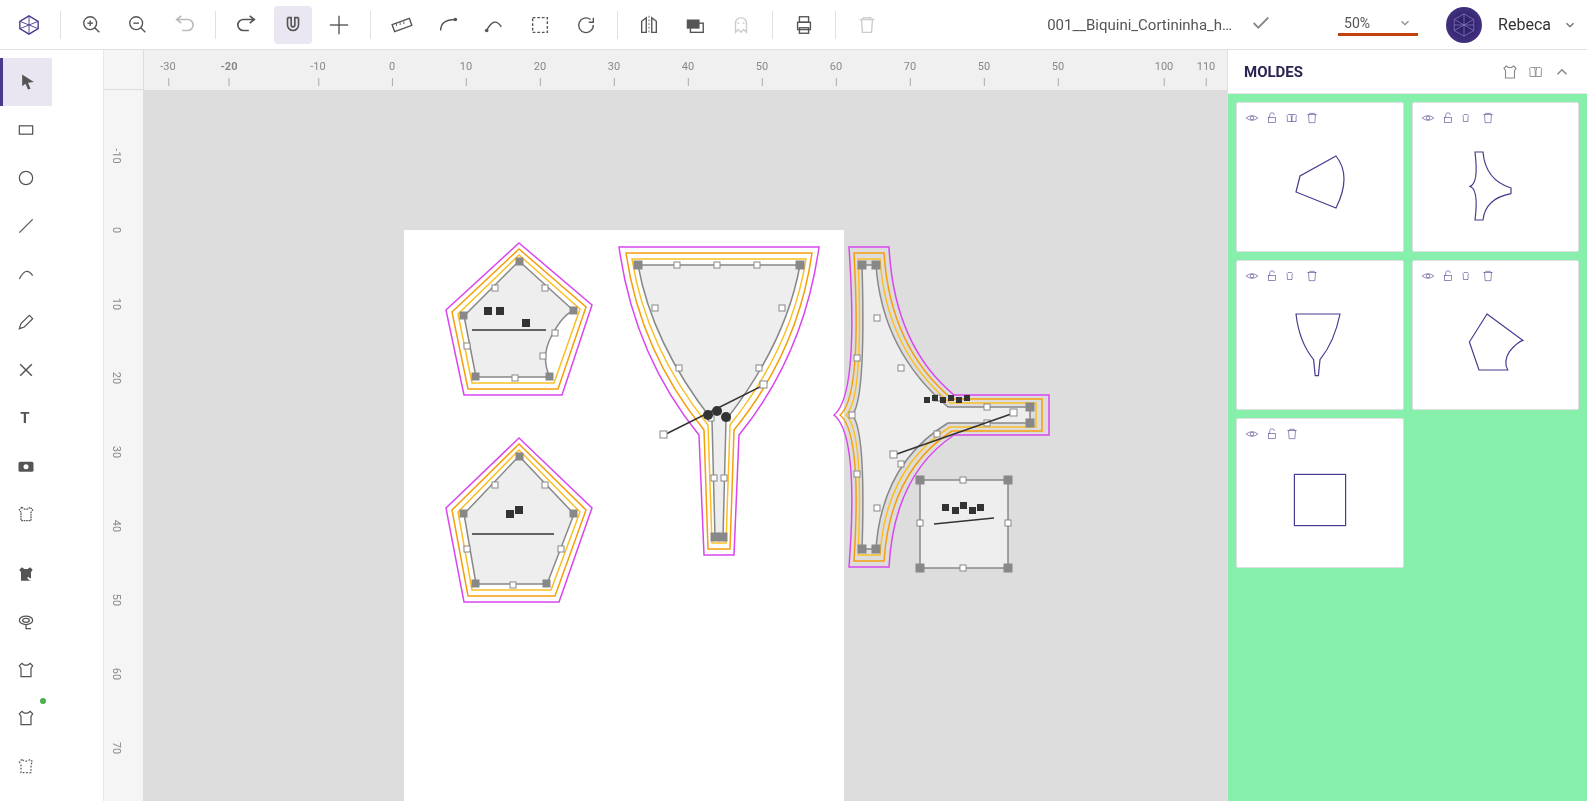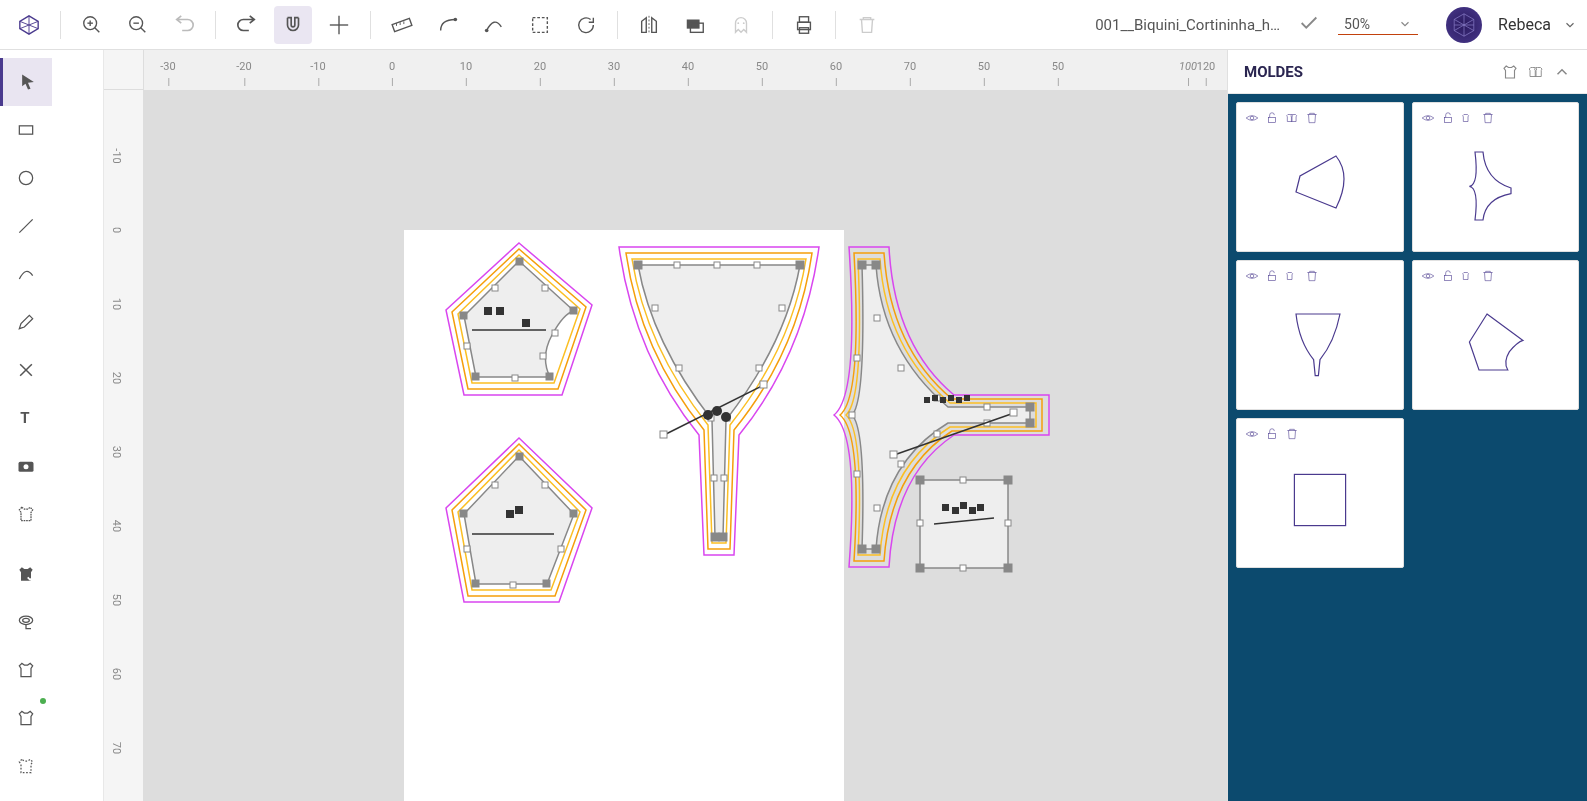--- a/index.html
+++ b/index.html
@@ -6,21 +6,21 @@
 body { font-family: -apple-system, BlinkMacSystemFont, 'Segoe UI', Roboto, sans-serif; width: 1587px; height: 801px; overflow: hidden; background: #f5f5f5; color: #333; }
 .app { display: flex; flex-direction: column; height: 100%; }
 .topbar { height: 50px; background: #fff; border-bottom: 1px solid #e0e0e0; display: flex; align-items: center; padding: 0 10px; gap: 8px; }
 .topbar .sep { width: 1px; height: 28px; background: #e0e0e0; margin: 0 4px; }
 .tb-btn { width: 38px; height: 38px; display: flex; align-items: center; justify-content: center; border-radius: 4px; cursor: pointer; color: #555; }
 .tb-btn.active { background: #eae6f2; }
 .tb-btn svg { width: 22px; height: 22px; }
 .spacer { flex: 1; }
 .doc-title { font-size: 15px; color: #555; max-width: 260px; white-space: nowrap; overflow: hidden; text-overflow: ellipsis; }
 .check-icon { color: #888; margin: 0 10px; }
-.zoom-box { display: flex; align-items: center; border-bottom: 1px solid #c2410c; padding: 2px 6px; min-width: 80px; cursor: pointer; }
+.zoom-box { display: flex; align-items: center; border-bottom: 3px solid #c2410c; padding: 2px 6px; min-width: 80px; cursor: pointer; margin-left: 48px; }
 .zoom-box span { font-size: 14px; color: #555; flex: 1; }
 .avatar { width: 36px; height: 36px; border-radius: 50%; background: radial-gradient(circle, #2a1a5e 0%, #4a3a8e 100%); display: flex; align-items: center; justify-content: center; margin-left: 20px; }
 .avatar svg { width: 28px; height: 28px; }
 .user-name { font-size: 16px; color: #333; margin-left: 8px; margin-right: 4px; }
 .user-chev { color: #666; }
 .main { flex: 1; display: flex; overflow: hidden; }
 .left-tools { width: 56px; background: #fff; border-right: 1px solid #e8e8e8; display: flex; flex-direction: column; padding: 8px 0; gap: 2px; }
 .lt-cell { width: 28px; height: 48px; display: flex; align-items: center; justify-content: center; cursor: pointer; color: #555; position: relative; }
 .lt-cell.active { background: #e9e5f1; border-left: 3px solid #4a3a8e; }
 .lt-cell svg { width: 20px; height: 20px; }
@@ -28,21 +28,21 @@
 .ruler-corner { width: 40px; height: 40px; background: #f5f5f5; border-right: 1px solid #ddd; border-bottom: 1px solid #ddd; }
 .canvas-area { flex: 1; display: flex; flex-direction: column; background: #f0f0f0; position: relative; overflow: hidden; }
 .ruler-h { height: 40px; background: #f5f5f5; border-bottom: 1px solid #ddd; position: relative; font-size: 11px; color: #888; display: flex; }
 .ruler-row { flex: 1; display: flex; }
 .ruler-v { width: 40px; background: #f5f5f5; border-right: 1px solid #ddd; position: relative; font-size: 11px; color: #888; }
 .canvas { flex: 1; background: #ddd; position: relative; overflow: hidden; }
 .artboard { position: absolute; background: #fff; }
 .rtick { position: absolute; transform: translateX(-50%); top: 10px; }
 .rtick::after { content: ''; position: absolute; left: 50%; top: 18px; width: 1px; height: 8px; background: #aaa; }
 .vtick { position: absolute; transform: translateY(-50%); left: 6px; writing-mode: vertical-rl; }
-.right-panel { width: 360px; background: #0c4a6e; border-left: 1px solid #e0e0e0; display: flex; flex-direction: column; justify-content: space-between; }
+.right-panel { width: 360px; background: #86efac; border-left: 1px solid #e0e0e0; display: flex; flex-direction: column; justify-content: space-between; }
 .rp-header { height: 44px; display: flex; align-items: center; padding: 0 16px; background: #fff; border-bottom: 1px solid #e8e8e8; }
 .rp-title { font-weight: 700; font-size: 15px; color: #2a2550; flex: 1; }
 .rp-header-icons { display: flex; gap: 8px; color: #888; }
 .rp-grid { flex: 1; padding: 8px; display: grid; grid-template-columns: 1fr 1fr; gap: 8px; align-content: start; overflow-y: auto; }
 .molde-card { background: #fff; border: 1px solid #e0e0e0; border-radius: 2px; padding: 8px; height: 150px; display: flex; flex-direction: column; cursor: pointer; }
 .molde-card .card-icons { display: flex; gap: 6px; color: #4a3a8e; font-size: 13px; }
 .molde-card .card-icons svg { width: 14px; height: 14px; }
 .molde-card .card-body { flex: 1; display: flex; align-items: center; justify-content: center; }
 .molde-card .card-body svg { width: 80px; height: 80px; }
 .pattern-shape { stroke: #4a3a8e; stroke-width: 1.5; fill: none; }
@@ -290,34 +290,34 @@
         <div class="lt-section-sep"></div>
 
       </div>
     </div>
 
     <div class="canvas-area">
       <div style="display:flex">
         <div class="ruler-corner"></div>
         <div class="ruler-h" id="ruler-h">
             <span class="rtick" style="left: 24px;">-30</span>
-            <span class="rtick" style="left: 100px;">-20</span>
+            <span class="rtick" style="left: 85px; font-weight: bold;">-20</span>
             <span class="rtick" style="left: 174px;">-10</span>
             <span class="rtick" style="left: 248px;">0</span>
             <span class="rtick" style="left: 322px;">10</span>
             <span class="rtick" style="left: 396px;">20</span>
             <span class="rtick" style="left: 470px;">30</span>
             <span class="rtick" style="left: 544px;">40</span>
             <span class="rtick" style="left: 618px;">50</span>
             <span class="rtick" style="left: 692px;">60</span>
             <span class="rtick" style="left: 766px;">70</span>
             <span class="rtick" style="left: 840px;">50</span>
             <span class="rtick" style="left: 914px;">50</span>
-            <span class="rtick" style="left: 1044px; font-style: italic;">100</span>
-            <span class="rtick" style="left: 1062px;">120</span>
+            <span class="rtick" style="left: 1020px;">100</span>
+            <span class="rtick" style="left: 1062px;">110</span>
           </div>
       </div>
       <div class="ruler-row">
         <div class="ruler-v" id="ruler-v">
             <span class="vtick" style="top: 66px;">-10</span>
             <span class="vtick" style="top: 140px;">0</span>
             <span class="vtick" style="top: 214px;">10</span>
             <span class="vtick" style="top: 288px;">20</span>
             <span class="vtick" style="top: 362px;">30</span>
             <span class="vtick" style="top: 436px;">40</span>

